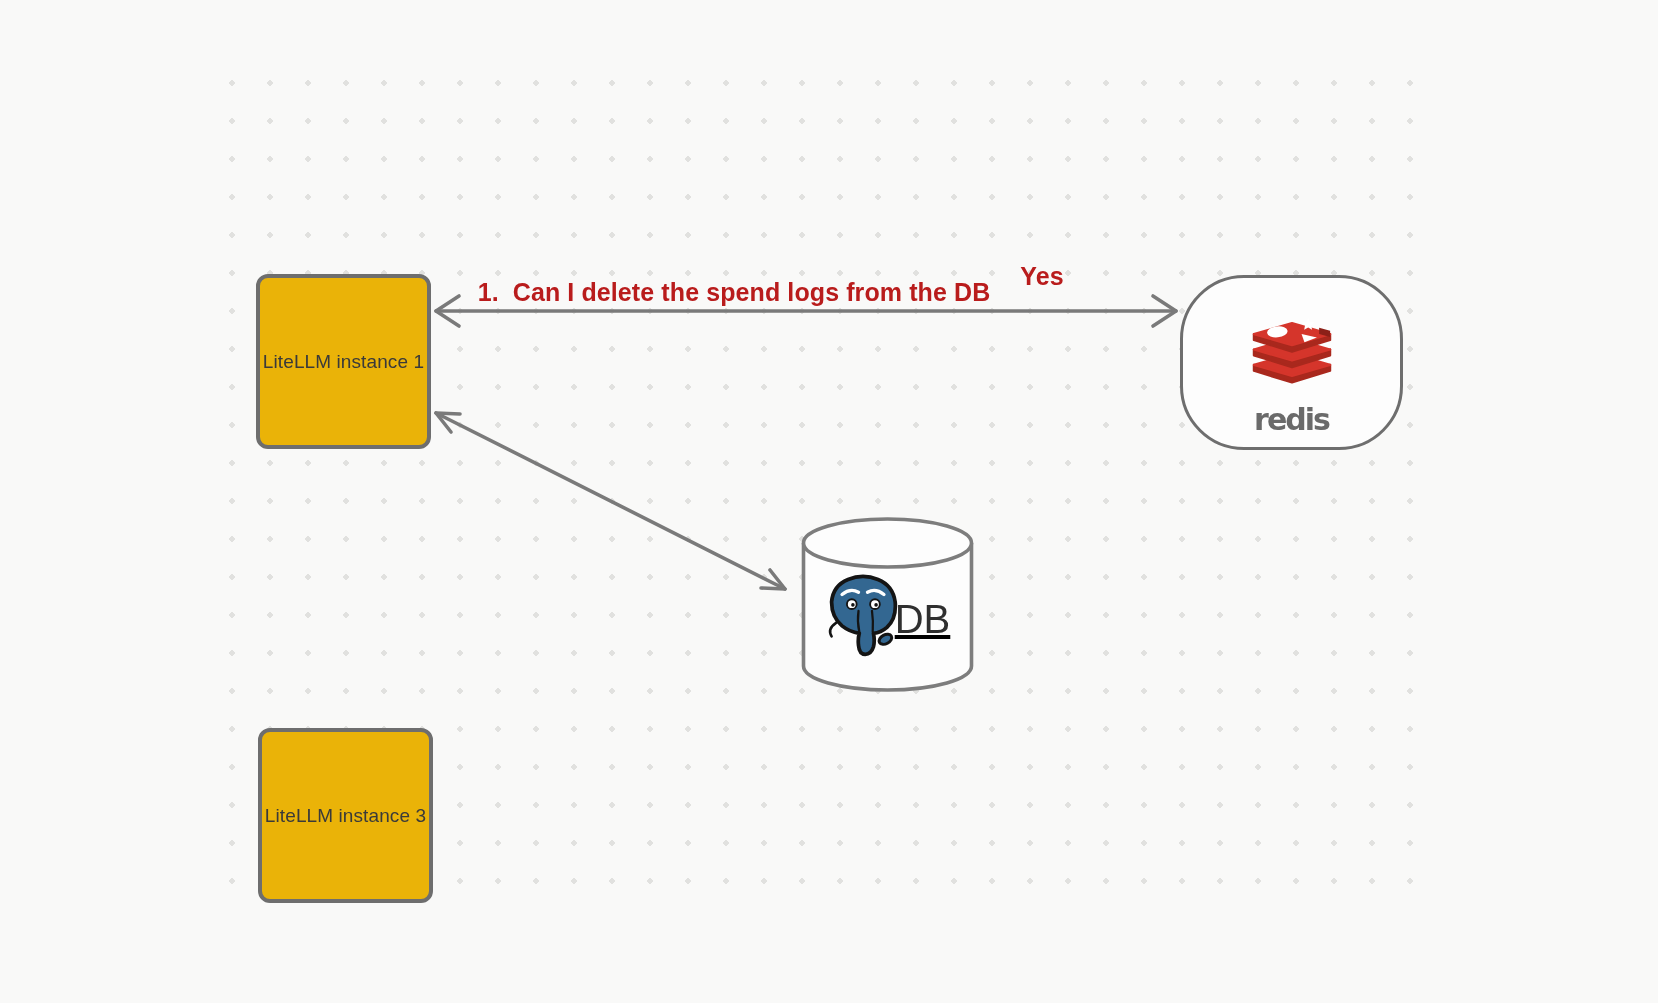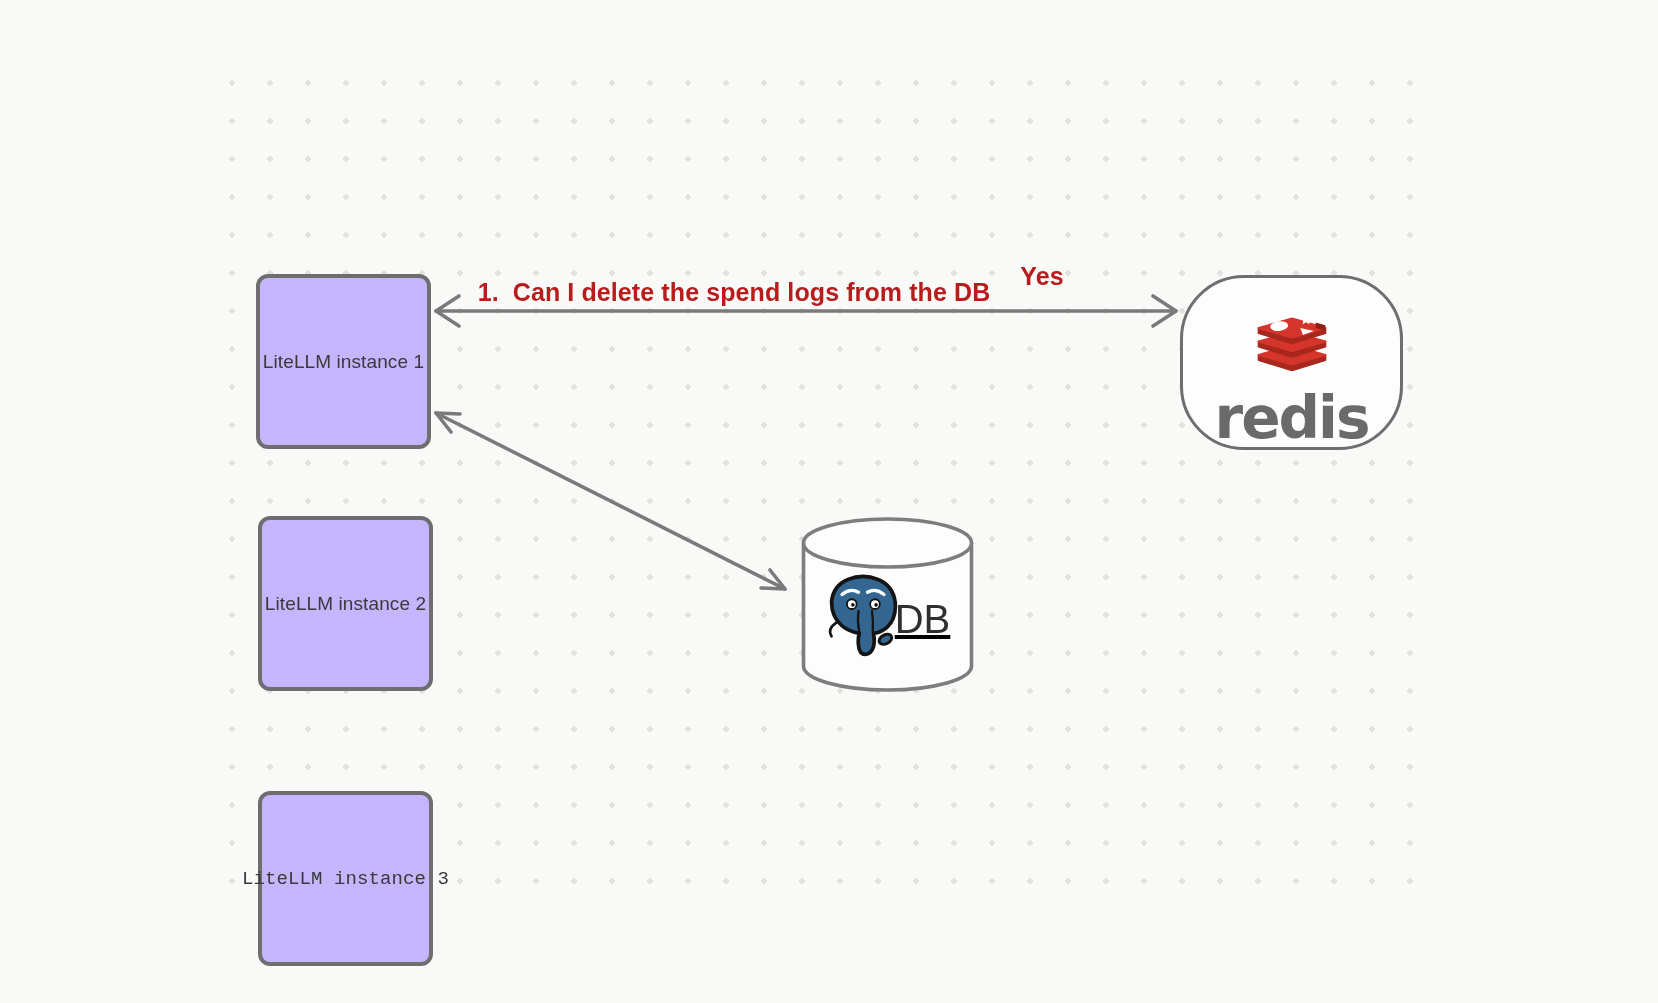--- a/index.html
+++ b/index.html
@@ -15,49 +15,49 @@
     left: 213px; top: 64px;
     width: 1216px; height: 838px;
     background-image: radial-gradient(circle, #e1e1df 2.6px, rgba(0,0,0,0) 2.8px);
     background-size: 38px 38px;
   }
   .connectors { position: absolute; left: 0; top: 0; pointer-events: none; }
 
   .node-box {
     position: absolute;
     width: 175px; height: 175px;
-    background: #c4b5fd;
+    background: #eab308;
     border: 4px solid #6e6e6e;
     border-radius: 12px;
     display: flex; align-items: center; justify-content: center;
   }
   .node-box .box-label {
     font-size: 19px;
     color: #3a3a3a;
     letter-spacing: 0.1px;
     white-space: pre;
   }
   #box-1 { left: 256px; top: 274px; }
   #box-2 { left: 258px; top: 516px; }
-  #box-3 { left: 258px; top: 791px; font-family: Liberation Mono, monospace; }
+  #box-3 { left: 258px; top: 728px; }
 
   .redis-node {
     position: absolute;
     left: 1180px; top: 275px;
     width: 223px; height: 175px;
     background: #fdfdfd;
     border: 3.5px solid #6e6e6e;
     border-radius: 64px;
     display: flex; flex-direction: column; align-items: center;
     padding-top: 34px;
   }
   .redis-wordmark {
     font-family: "DejaVu Sans", sans-serif;
     font-weight: 700;
-    font-size: 58px;
+    font-size: 30px;
     line-height: 1;
     color: #6a6a6a;
     letter-spacing: -2px;
     margin-top: 18px;
   }
 
   .db-node {
     position: absolute;
     left: 800px; top: 516px;
     width: 175px; height: 180px;
@@ -108,23 +108,20 @@
         <path d="M436 413 L785 589"></path>
         <path d="M460 414 L436 413 L451 432"></path>
         <path d="M761 588 L785 589 L770 570"></path>
       </g>
     </g>
   </svg>
 
   <div class="node-box" id="box-1">
     <span class="box-label">LiteLLM instance 1</span>
   </div>
-  <div class="node-box" id="box-2">
-    <span class="box-label">LiteLLM instance 2</span>
-  </div>
   <div class="node-box" id="box-3">
     <span class="box-label">LiteLLM instance 3</span>
   </div>
 
   <div class="redis-node">
     <svg width="88" height="75" viewBox="0 -10 120 92">
 
       <g stroke-linejoin="round">
         <polygon points="8,57 60,73 112,57 112,65 60,81 8,65" fill="#a9281d" stroke="#a9281d" stroke-width="3"></polygon>
         <polygon points="60,42 112,57 60,72 8,57" fill="#d5352b" stroke="#d5352b" stroke-width="3"></polygon>

